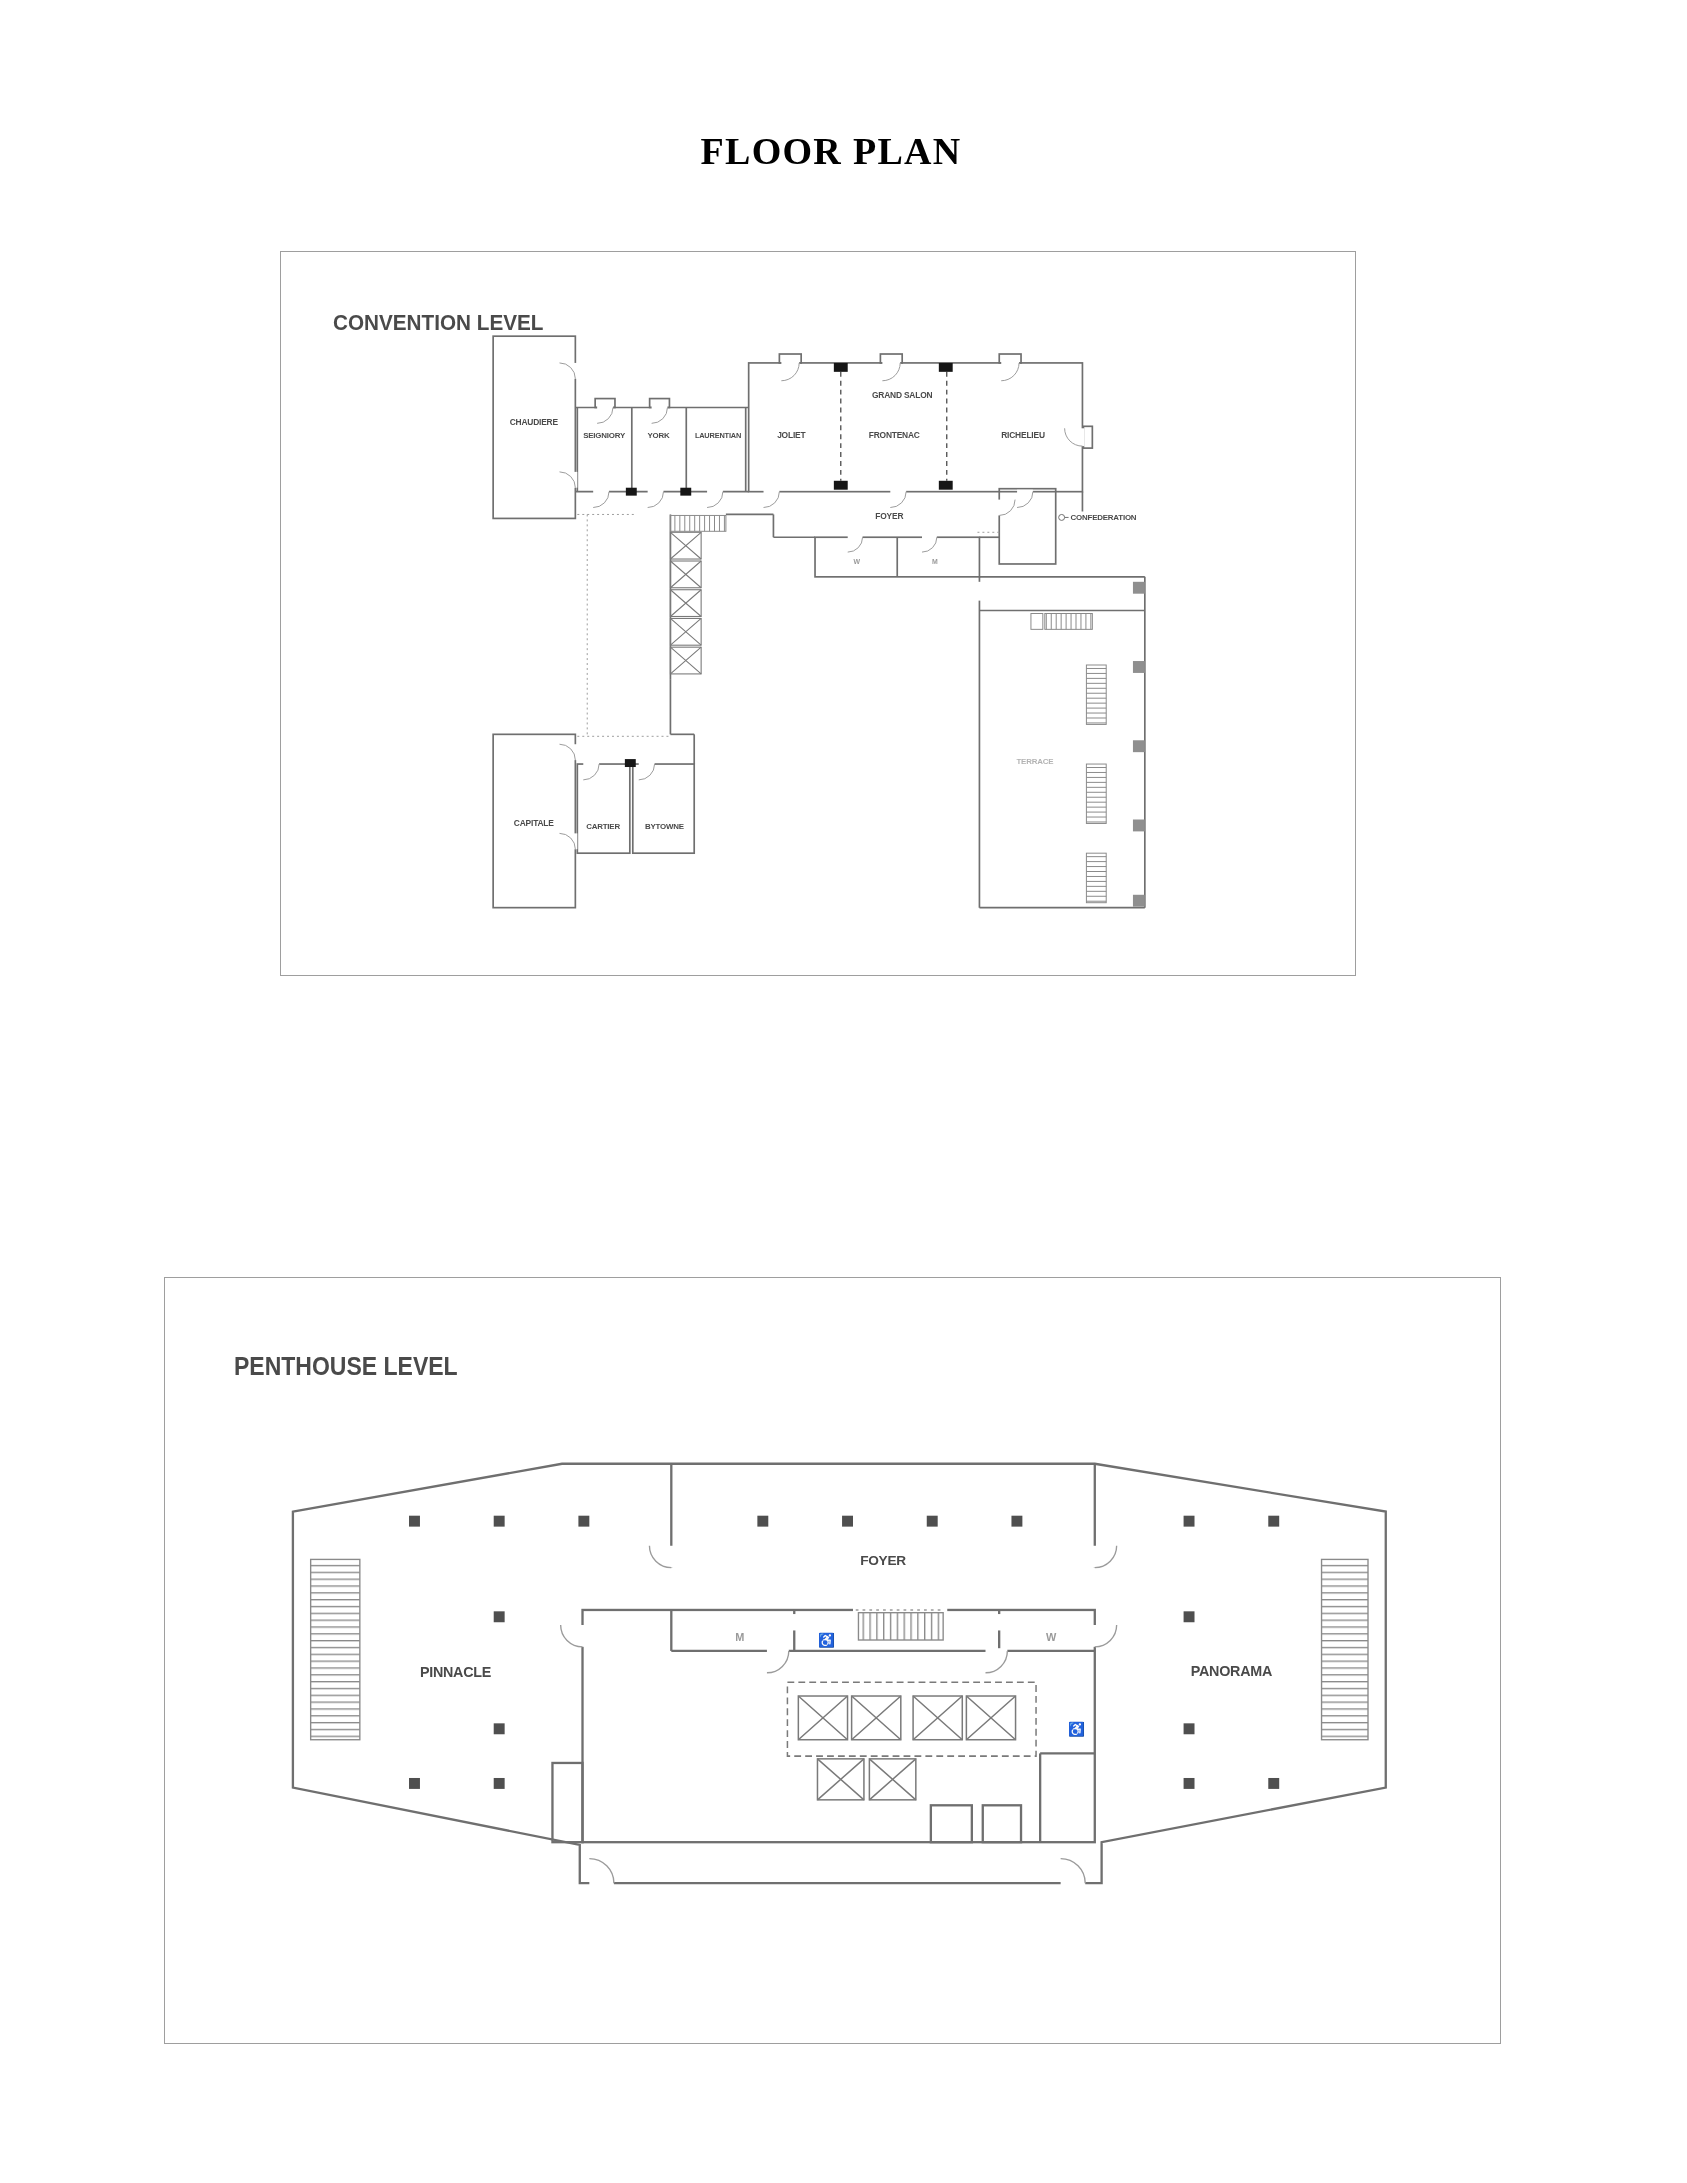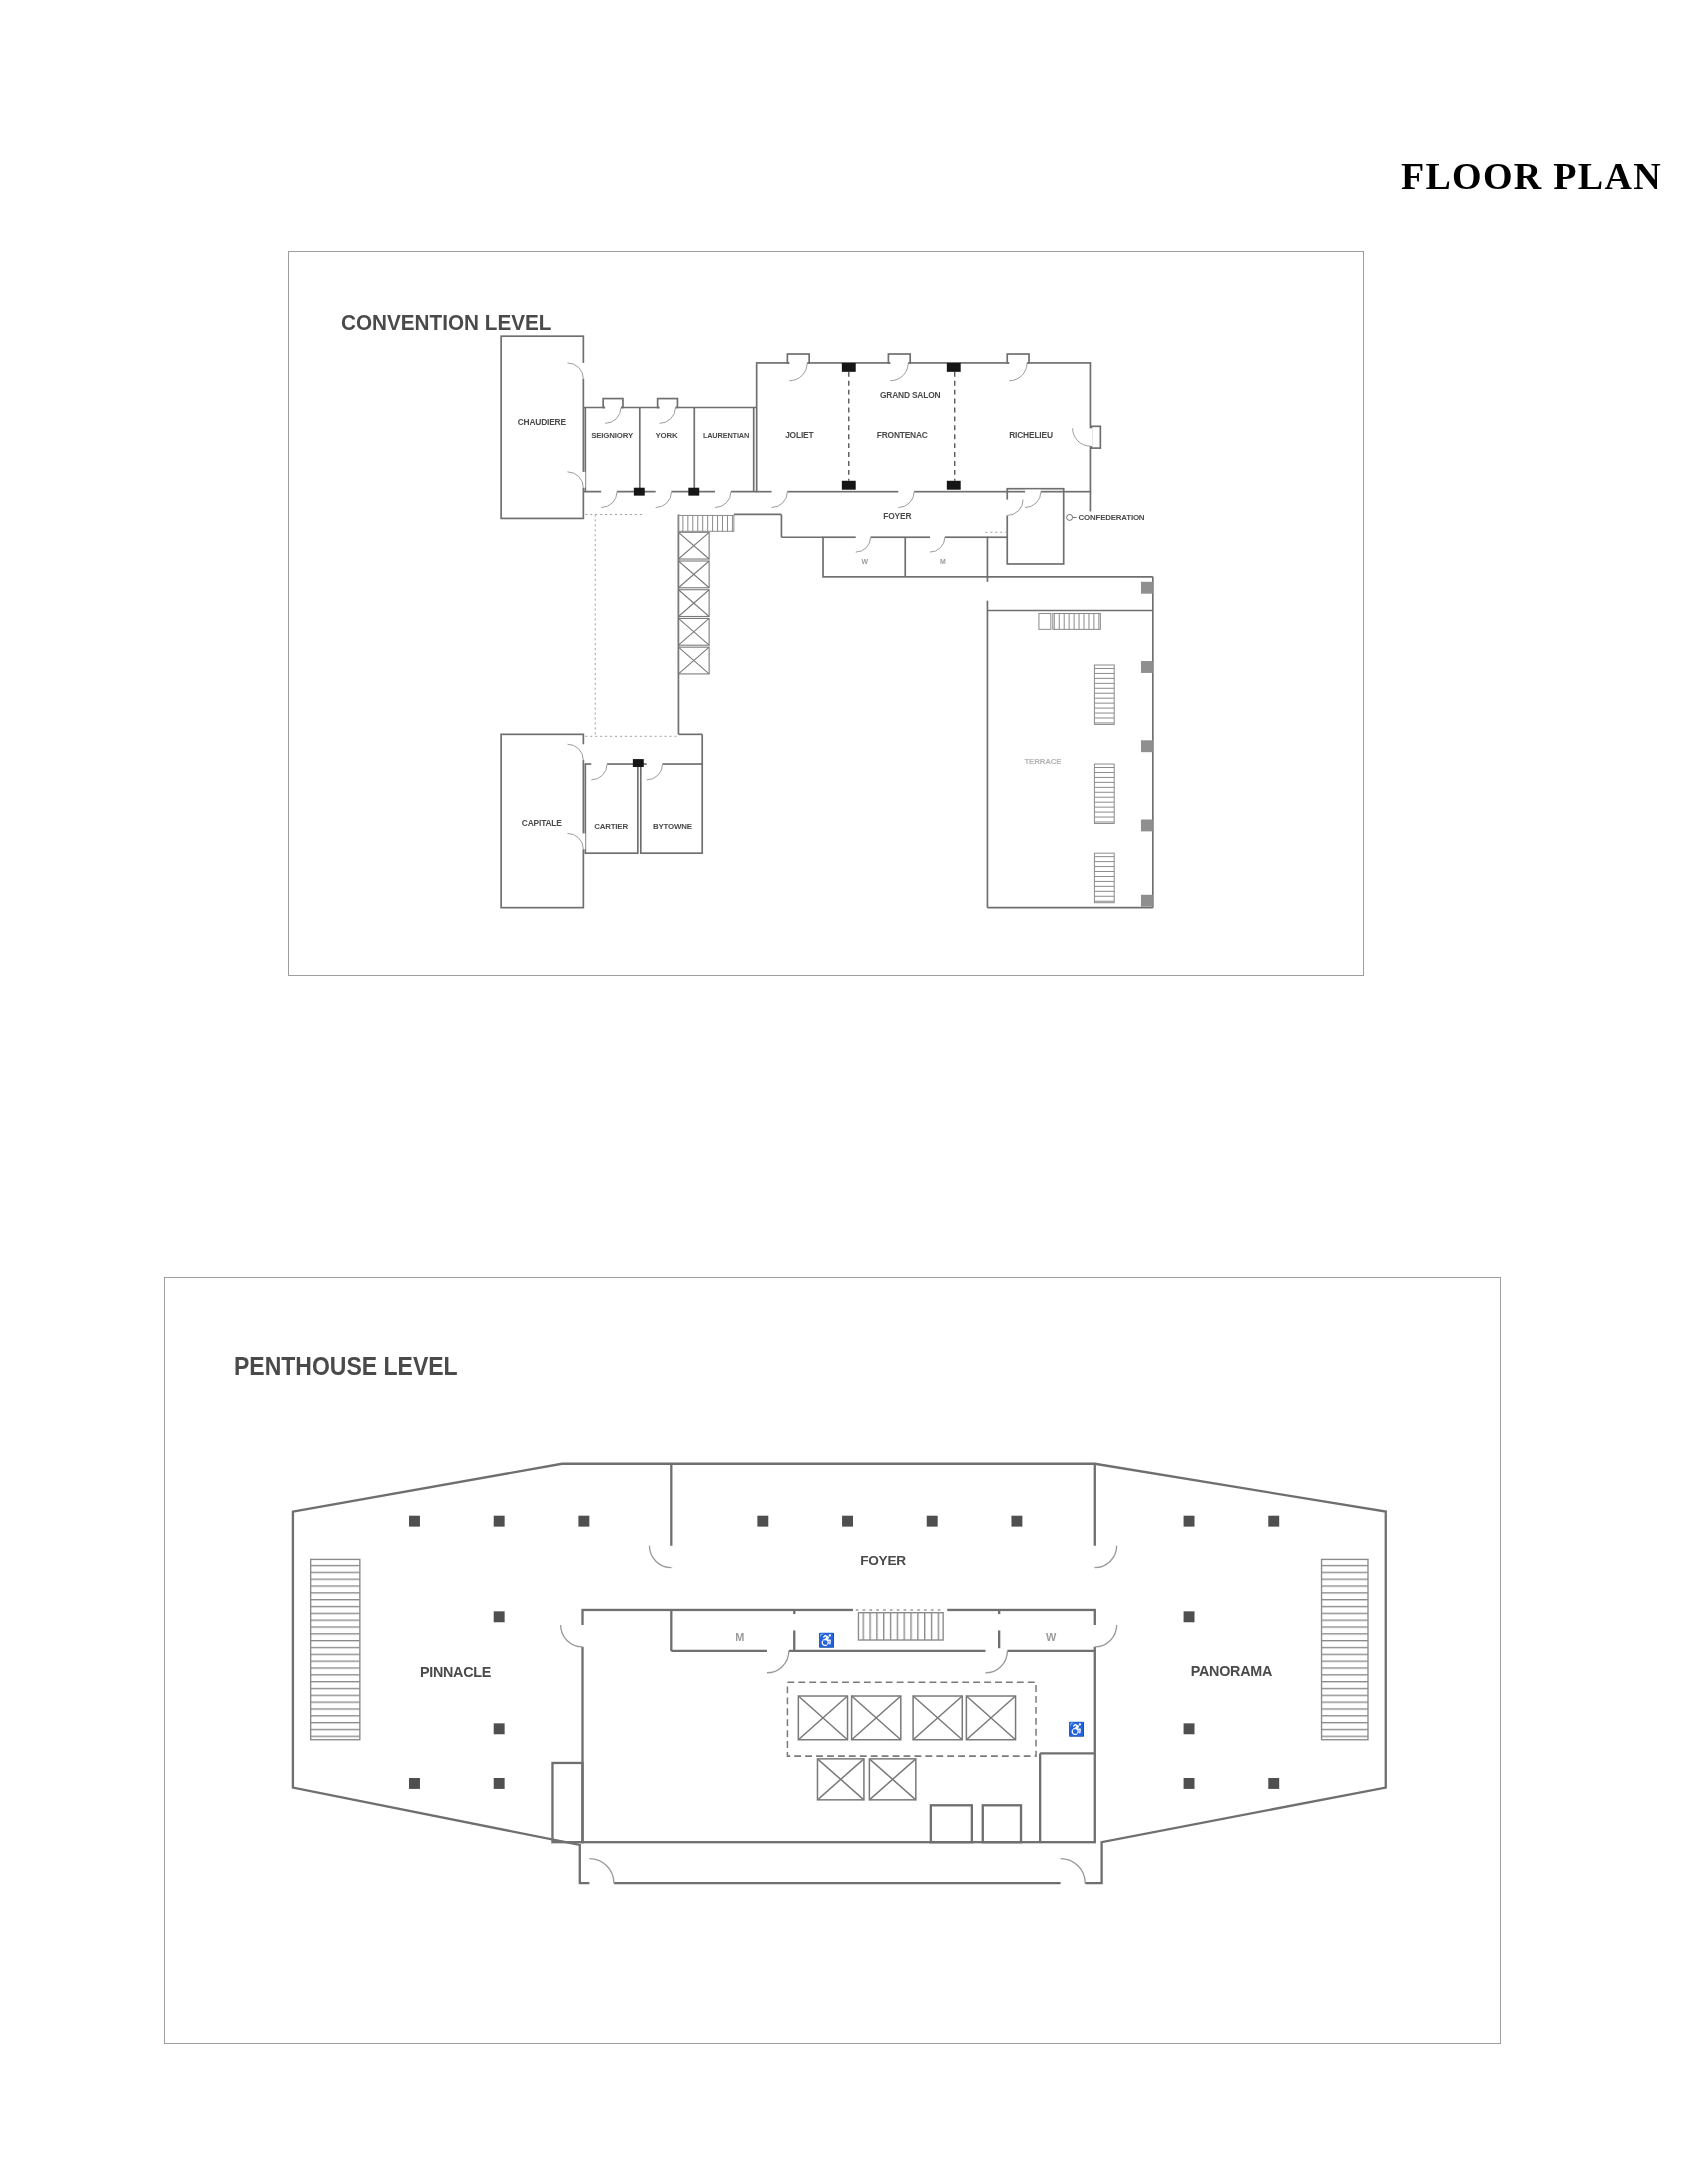--- a/index.html
+++ b/index.html
@@ -4,37 +4,37 @@
 <style>
   * { margin:0; padding:0; box-sizing:border-box; }
   html,body { background:#ffffff; }
   body {
     position:relative;
     width:1687px; height:2183px;
     font-family:"Liberation Sans", sans-serif;
     overflow:hidden;
   }
   .title-block {
-    position:absolute; left:0; top:154px; width:1662px;
-    text-align:right;
+    position:absolute; left:0; top:129px; width:1662px;
+    text-align:center;
   }
   .doc-title {
     font-family:"Liberation Serif", serif;
     font-weight:bold; font-size:38px; letter-spacing:1.3px; color:#000;
   }
   .doc-subtitle {
     font-family:"Liberation Serif", serif;
     font-weight:bold; font-size:29px; letter-spacing:0.7px; color:#000;
     margin-top:4px;
   }
   .panel {
     position:absolute; background:#fff;
     border:1.3px solid #9e9e9e;
   }
-  #panel-convention { left:288px; top:251px; width:1076px; height:725px; }
+  #panel-convention { left:280px; top:251px; width:1076px; height:725px; }
   #panel-penthouse  { left:164px; top:1277px; width:1337px; height:767px; }
   .panel-heading {
     position:absolute; font-weight:bold; color:#4a4a4a;
     transform:scaleX(.92); transform-origin:left center; white-space:nowrap;
   }
   #panel-convention .panel-heading { left:52px; top:58px;  font-size:22.5px; }
   #panel-penthouse  .panel-heading { left:69px; top:74px; font-size:25px; }
   .plan-svg { position:absolute; left:0; top:0; width:100%; height:100%; }
   svg text {
     font-family:"Liberation Sans", sans-serif;

